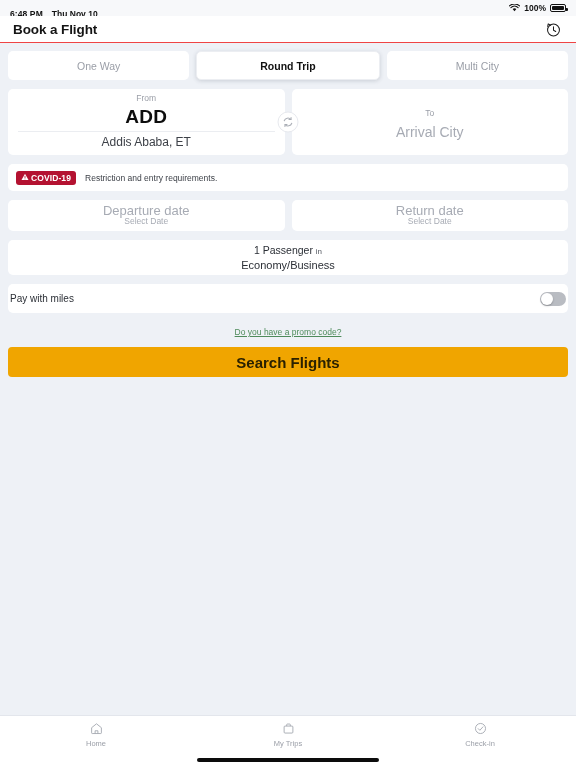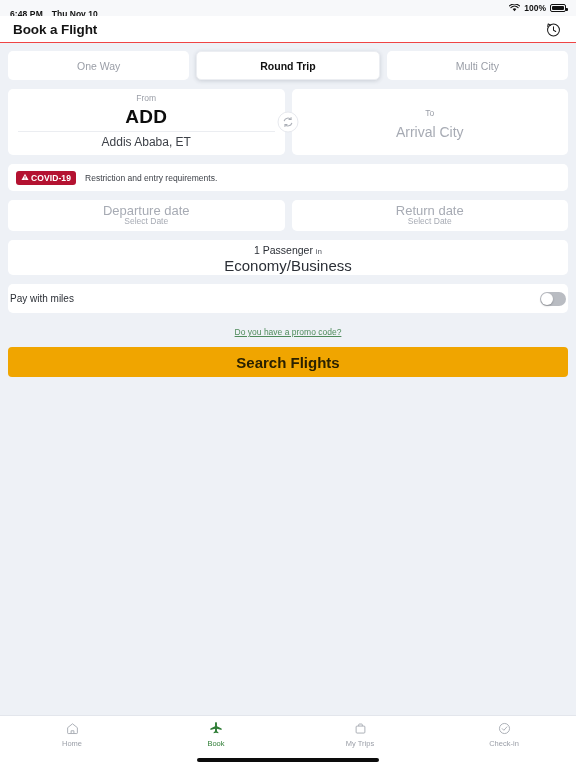--- a/index.html
+++ b/index.html
@@ -86,21 +86,21 @@
   .dates-row { display: flex; gap: 7px; margin-bottom: 9px; }
   .date-card { flex: 1; height: 31px; display: flex; flex-direction: column;
                align-items: center; justify-content: center; }
   .date-label { font-size: 13px; color: #a7abb4; line-height: 11px; }
   .date-value { font-size: 8.5px; color: #a7abb4; line-height: 11px; }
 
   .pax-card { height: 35px; display: flex; flex-direction: column;
               align-items: center; justify-content: center; margin-bottom: 9px; }
   .pax-line1 { font-size: 10.5px; color: #2b2f36; line-height: 14px; }
   .pax-line1 .sm { font-size: 8px; color: #555a62; }
-  .pax-line2 { font-size: 15px; color: #2b2f36; line-height: 13px; }
+  .pax-line2 { font-size: 11px; color: #2b2f36; line-height: 13px; }
 
   .miles-card { height: 29px; display: flex; align-items: center;
                 padding: 0 2px; margin-bottom: 8px; }
   .miles-label { font-size: 10px; color: #2b2f36; }
   .toggle { margin-left: auto; width: 26px; height: 14px; border-radius: 7px;
             background: #b9bcc2; position: relative; }
   .toggle i { position: absolute; left: 1px; top: 1px; width: 12px; height: 12px;
               border-radius: 50%; background: #fff; box-shadow: 0 1px 2px rgba(0,0,0,.25); }
 
   .promo-wrap { text-align: center; margin-bottom: 8px; }
@@ -242,28 +242,20 @@
   <div class="tab">
     <span>
       <svg width="13" height="13" viewBox="0 0 16 16">
         <path d="M2 7 L8 2.2 L14 7 V13.4 a0.8 0.8 0 0 1 -0.8 0.8 H2.8 a0.8 0.8 0 0 1 -0.8 -0.8 Z" fill="none" stroke="#a3a7af" stroke-width="1.1" stroke-linejoin="round"></path>
         <path d="M6.3 14.2 v-3.4 h3.4 v3.4" fill="none" stroke="#a3a7af" stroke-width="1.1"></path>
       </svg>
     </span>
     <span class="tab-label">Home</span>
   </div>
 
-  <div class="tab active">
-    <span>
-      <svg width="14" height="14" viewBox="0 0 16 16">
-        <path d="M8 1.2 c0.8 0 1.1 0.9 1.1 2 v2.9 l5.3 2.6 v1.5 l-5.3 -1.3 v2.9 l1.6 1.1 v1.1 L8 13.4 l-2.7 0.6 v-1.1 l1.6 -1.1 V8.9 L1.6 10.2 V8.7 l5.3 -2.6 V3.2 c0 -1.1 0.3 -2 1.1 -2 Z" fill="#2f7d36"></path>
-      </svg>
-    </span>
-    <span class="tab-label">Book</span>
-  </div>
 
   <div class="tab">
     <span>
       <svg width="13" height="13" viewBox="0 0 16 16">
         <rect x="2.6" y="5" width="10.8" height="8.6" rx="1.1" fill="none" stroke="#a3a7af" stroke-width="1.1"></rect>
         <path d="M5.8 5 V3.3 a0.8 0.8 0 0 1 0.8 -0.8 h2.8 a0.8 0.8 0 0 1 0.8 0.8 V5" fill="none" stroke="#a3a7af" stroke-width="1.1"></path>
       </svg>
     </span>
     <span class="tab-label">My Trips</span>
   </div>

